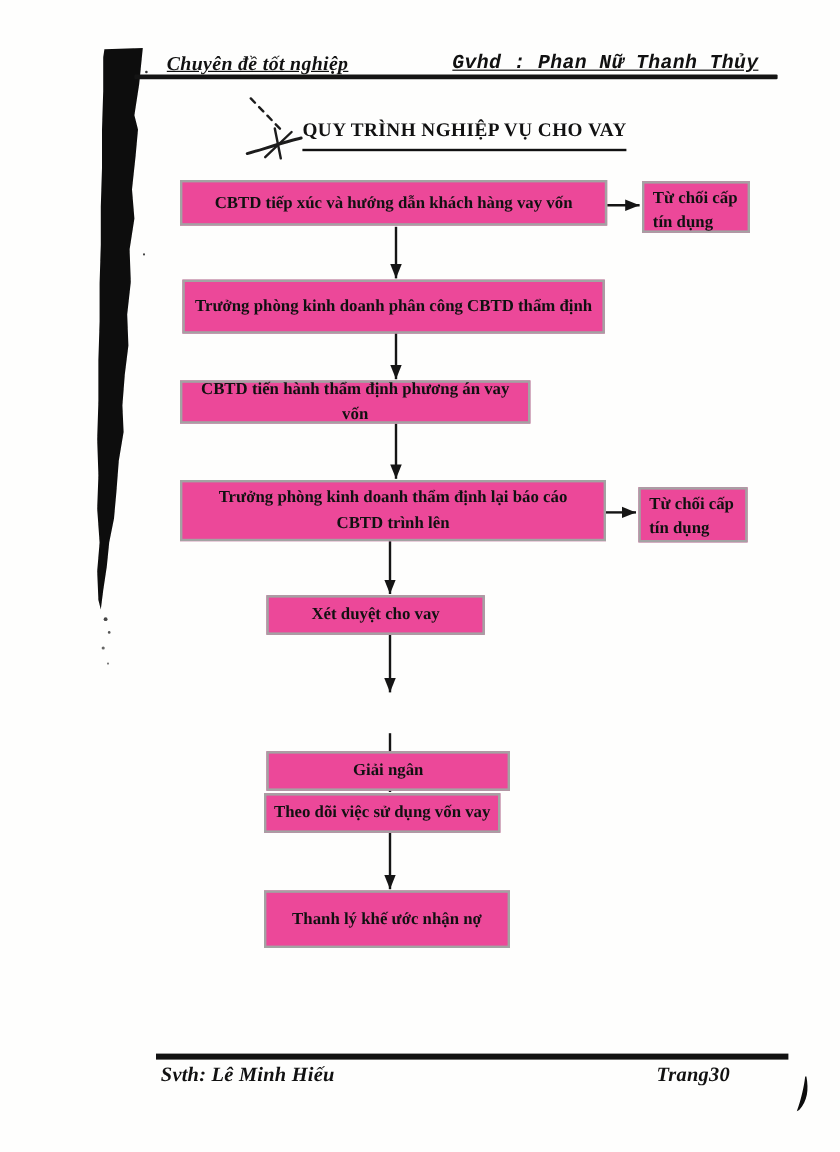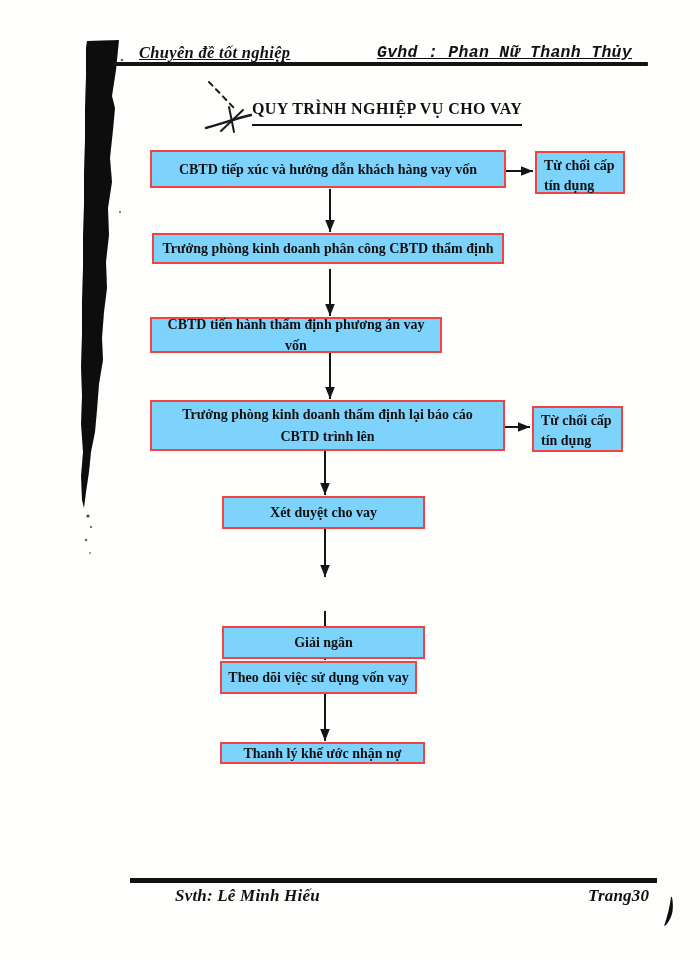--- a/index.html
+++ b/index.html
@@ -25,51 +25,50 @@
   .hdr-rule{position:absolute;left:112px;top:62px;width:536px;height:4px;background:#141414;border-radius:1px;}
   .title{
     position:absolute;left:252px;top:100px;
     font-weight:bold;font-size:16px;letter-spacing:.4px;
     border-bottom:2.5px solid #111;
     padding-bottom:6px;
     white-space:nowrap;
   }
   .box{
     position:absolute;box-sizing:border-box;
-    border:2px solid #ef4444;
-    background:#7dd3fc;
+    border:2px solid #a3a3a3;
+    background:#ec4899;
     display:flex;align-items:center;justify-content:center;
     text-align:center;
     font-weight:bold;font-size:14px;
     white-space:pre-line;line-height:21px;
     padding:0 4px;
   }
   .b1{left:150px;top:150px;width:356px;height:38px;}
-  .b2{left:152px;top:233px;width:352px;height:31px;}
+  .b2{left:152px;top:233px;width:352px;height:45px;}
   .b3{left:150px;top:317px;width:292px;height:36px;}
   .b4{left:150px;top:400px;width:355px;height:51px;line-height:22px;}
-  .b5{left:222px;top:496px;width:203px;height:33px;text-align:center;}
+  .b5{left:222px;top:496px;width:182px;height:33px;text-align:center;}
   .b6{left:222px;top:578px;width:203px;height:33px;margin-top:48px;}
   .b7{left:220px;top:661px;width:197px;height:33px;}
-  .b8{left:220px;top:742px;width:205px;height:22px;}
+  .b8{left:220px;top:742px;width:205px;height:48px;}
   .reject{
     justify-content:flex-start;text-align:left;
     align-items:flex-start;
     padding:3px 0 0 7px;
     line-height:20px;font-size:14px;
   }
   .r1{left:535px;top:151px;width:90px;height:43px;}
   .r2{left:532px;top:406px;width:91px;height:46px;}
   .ftr-rule{position:absolute;left:130px;top:878px;width:527px;height:5px;background:#121212;}
   .ftr-text{
     position:absolute;top:886px;
     font-style:italic;font-weight:bold;
     font-size:17px;letter-spacing:.2px;
     white-space:nowrap;
-    margin-left:41px;
   }
   .ftr-left{left:134px;}
   .ftr-right{left:547px;}
 </style>
 </head>
 <body>
 
 <div class="page">
 
   <svg class="overlay" viewBox="0 0 700 960">

